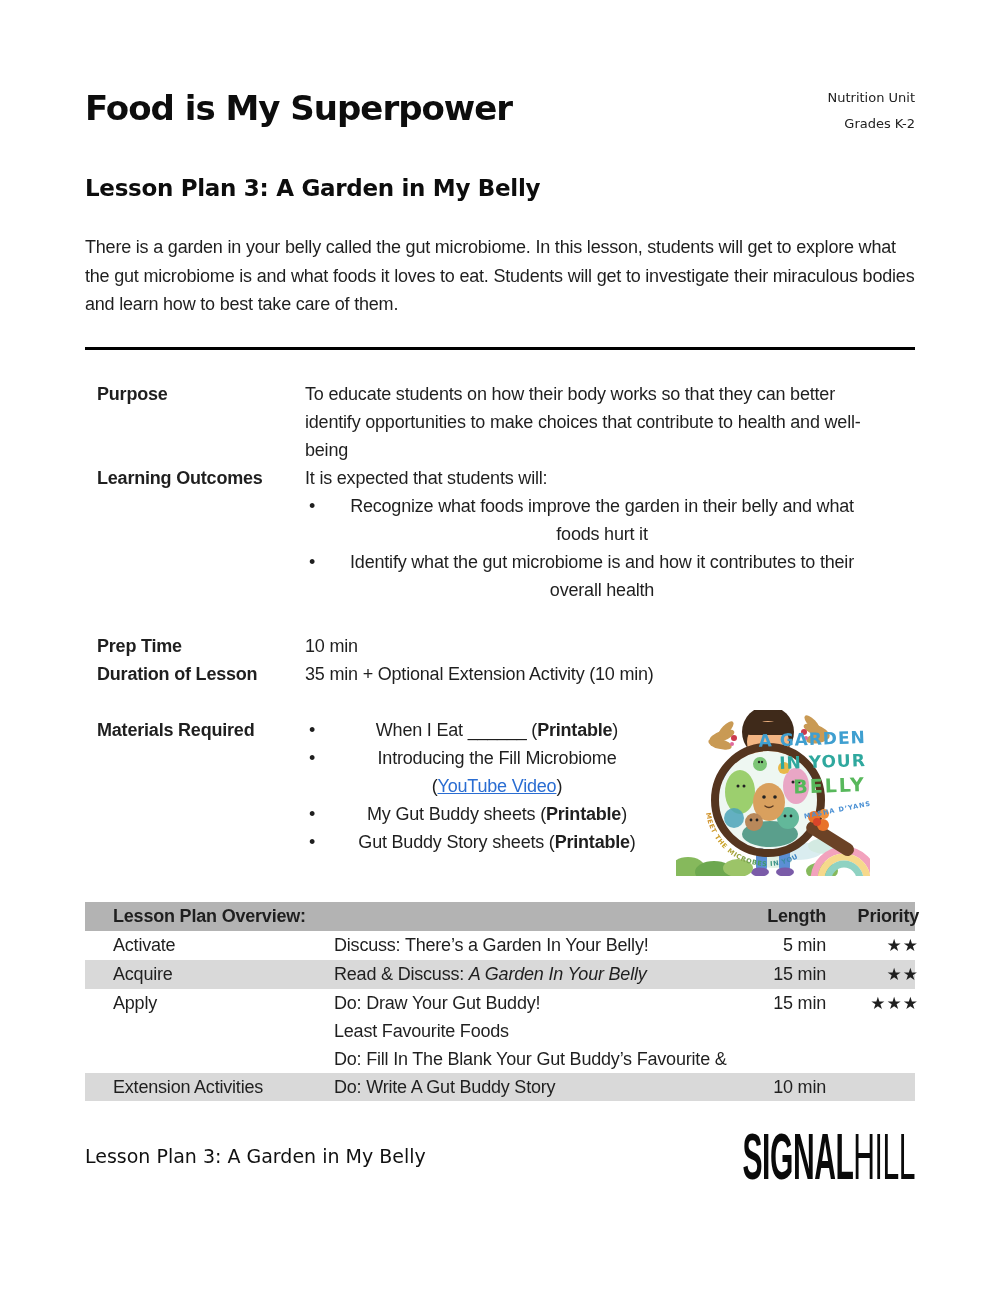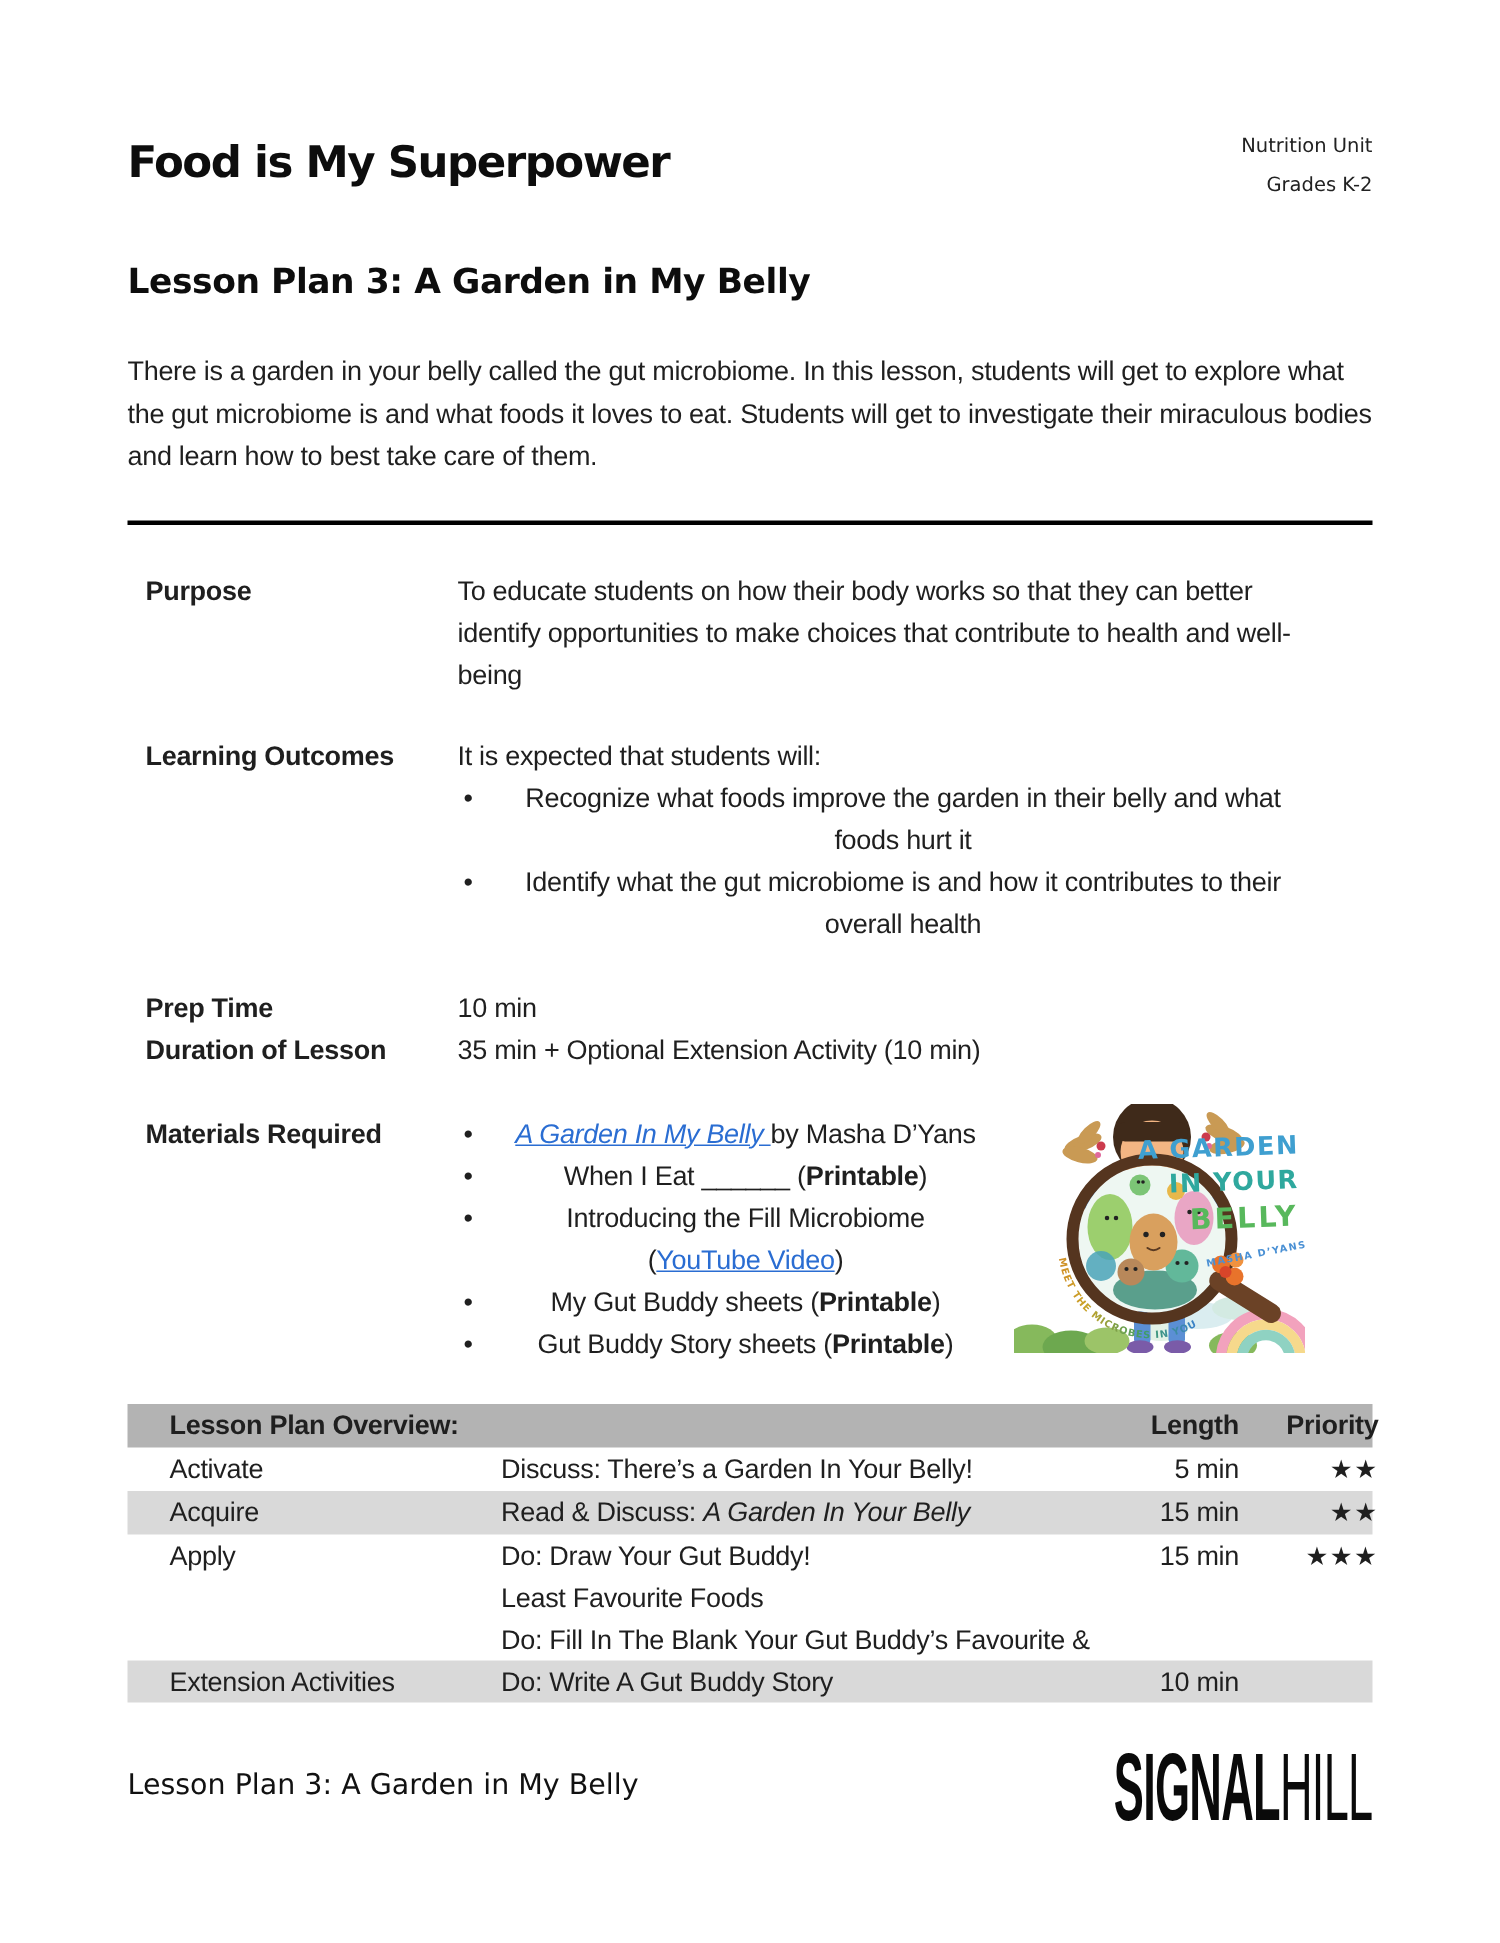--- a/index.html
+++ b/index.html
@@ -6,40 +6,40 @@
   html,body { background:#ffffff; }
   .page {
     width:1000px; height:1295px; background:#fff; position:relative;
     padding:0 85px; overflow:hidden;
     font-family:"Liberation Sans", sans-serif;
     color:#1f1f1f; font-size:18px; letter-spacing:-0.2px;
   }
   
   .header-row { display:flex; justify-content:space-between; align-items:flex-start; padding-top:84px; }
   .doc-title {
-    font-family:"DejaVu Sans", sans-serif; font-weight:800; font-size:29px;
+    font-family:"DejaVu Sans", sans-serif; font-weight:800; font-size:34px;
     letter-spacing:-1px; color:#0d0d0d; line-height:48px;
   }
   .unit-block {
     text-align:right; font-family:"DejaVu Sans", sans-serif; font-size:13px;
     line-height:26px; color:#222; letter-spacing:0; padding-top:1px;
   }
   .lesson-heading {
     font-family:"DejaVu Sans", sans-serif; font-weight:700; font-size:23px;
     letter-spacing:-0.3px; color:#0d0d0d; margin-top:36px; line-height:30px;
   }
   .intro { margin-top:30px; line-height:28.5px; max-width:830px; }
   .rule { margin-top:28px; border:none; border-top:3px solid #000; width:100%; }
 
   
   .def-row { display:grid; grid-template-columns:220px 1fr; align-items:start; }
   .def-label { font-weight:700; padding-left:12px; line-height:28px; }
   .def-value { line-height:28px; max-width:565px; }
   .mt-purpose { margin-top:30px; }
-  .mt-outcomes { margin-top:26px; }
+  .mt-outcomes { }
   .mt-times { margin-top:28px; }
   .mt-materials { margin-top:28px; }
 
   ul.dotlist { list-style:none;text-align:center; }
   ul.dotlist li { position:relative; padding-left:29px; line-height:28px; }
   ul.dotlist li::before { content:"\2022"; position:absolute; left:4px; top:0; }
 
   .materials-wrap { display:grid; grid-template-columns:1fr 194px; column-gap:16px; align-items:start; }
   .materials-wrap ul.dotlist { max-width:400px; }
   .book-cover { margin-top:-6px; display:block; }
@@ -108,21 +108,20 @@
   </div>
   <div class="def-row">
     <div class="def-label">Duration of Lesson</div>
     <div class="def-value">35 min + Optional Extension Activity (10 min)</div>
   </div>
 
   <div class="def-row mt-materials">
     <div class="def-label">Materials Required</div>
     <div class="def-value materials-wrap">
       <ul class="dotlist">
-        <li><span class="doclink italic">A Garden In My Belly </span><span>by Masha D’Yans</span></li>
         <li><span>When I Eat ______ (</span><b>Printable</b><span>)</span></li>
         <li><span>Introducing the Fill Microbiome</span><br><span>(</span><span class="doclink">YouTube Video</span><span>)</span></li>
         <li><span>My Gut Buddy sheets (</span><b>Printable</b><span>)</span></li>
         <li><span>Gut Buddy Story sheets (</span><b>Printable</b><span>)</span></li>
       </ul>
 
       <svg class="book-cover" viewBox="0 0 194 166" width="194" height="166" xmlns="http://www.w3.org/2000/svg">
         <defs>
           <clipPath id="glassClip">
               <circle cx="92" cy="90" r="49"></circle>

